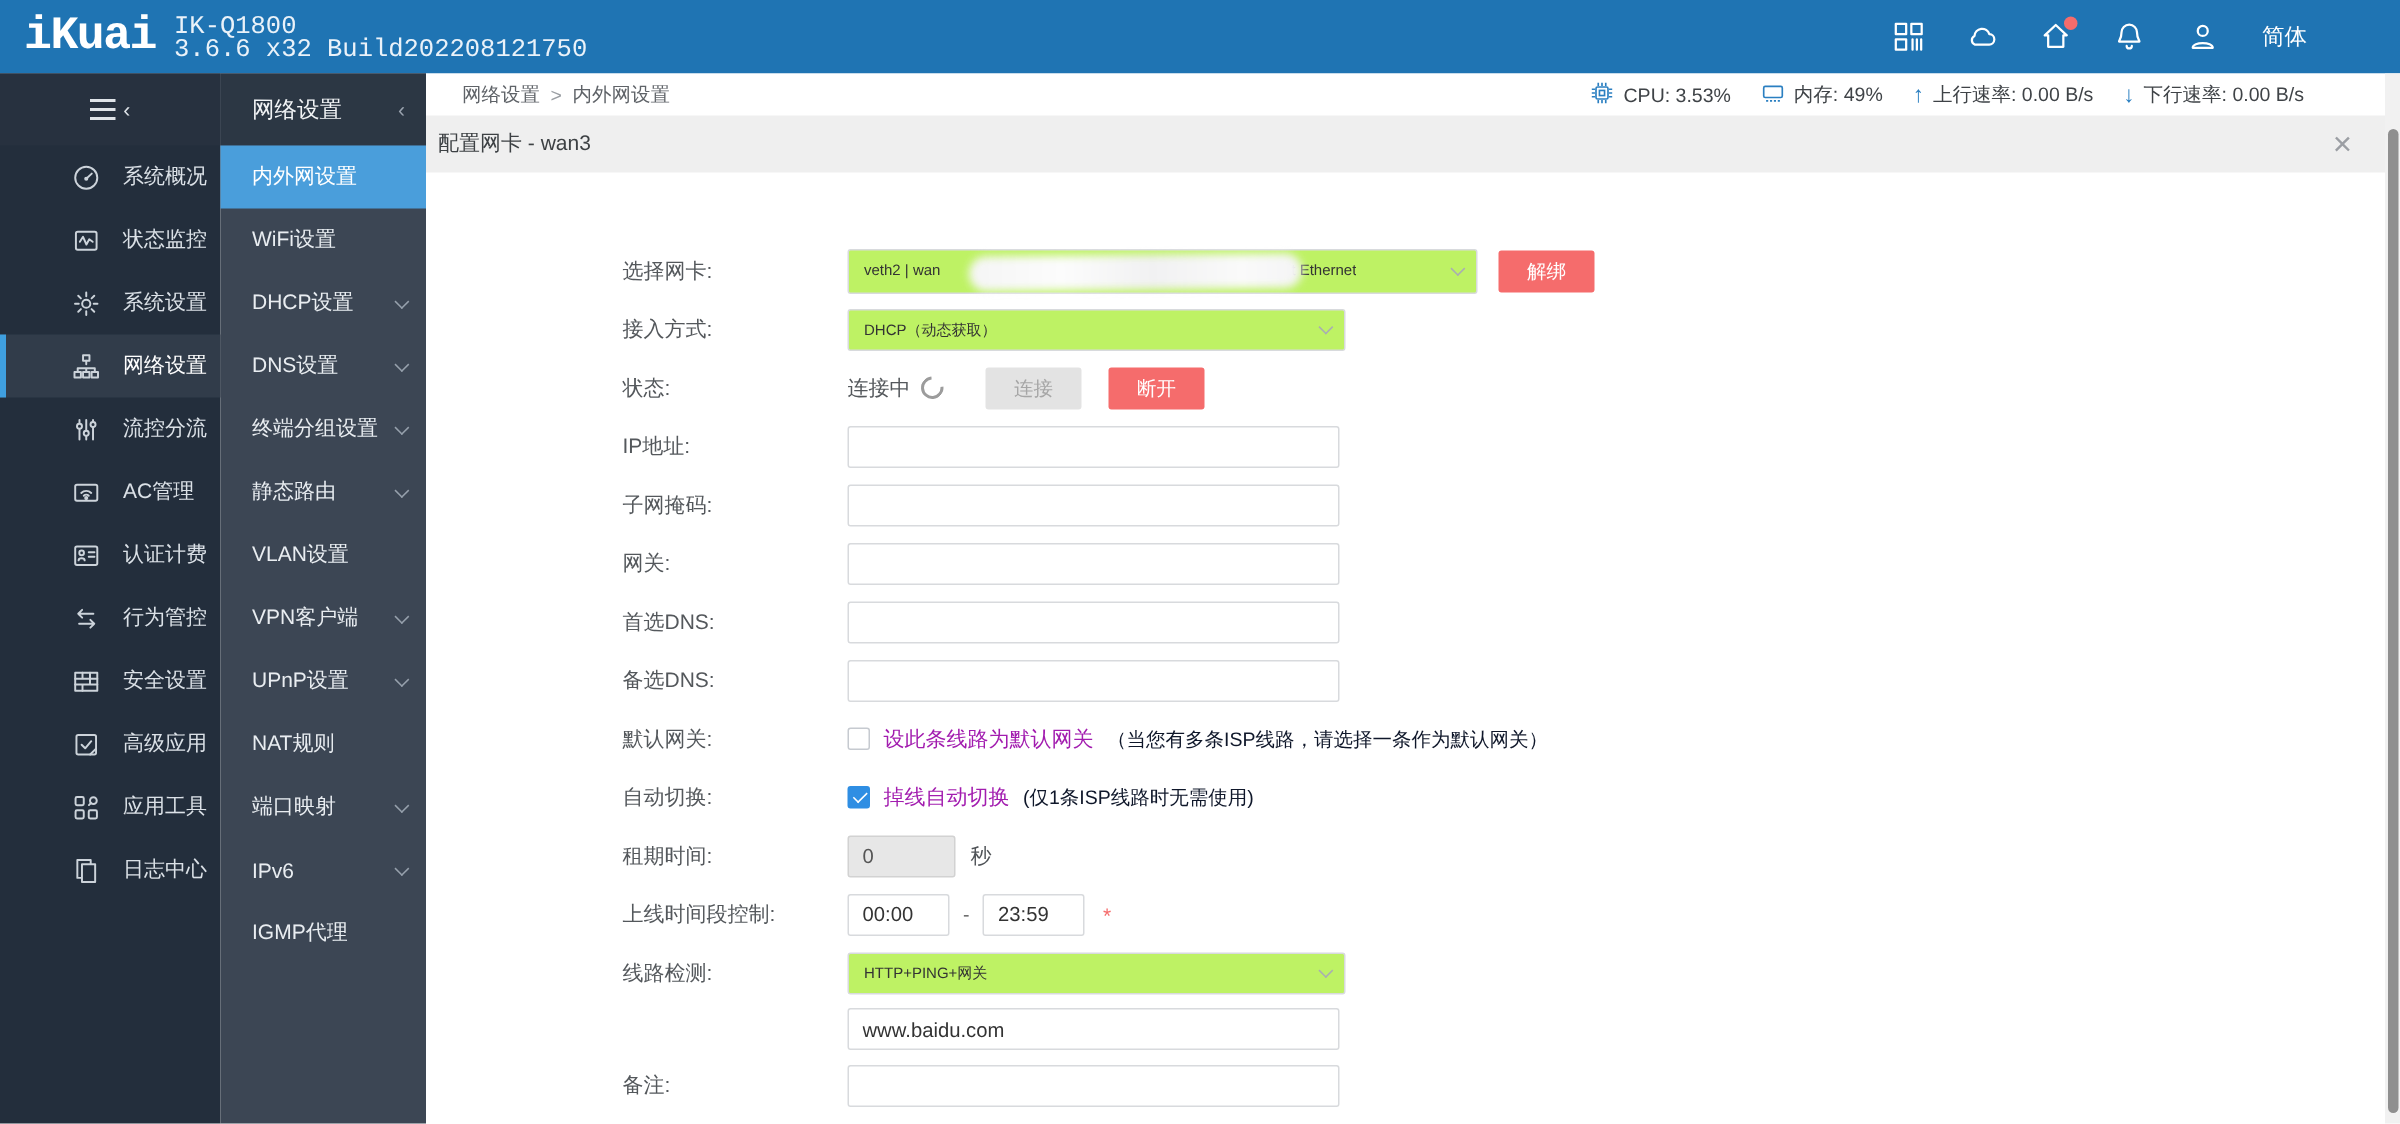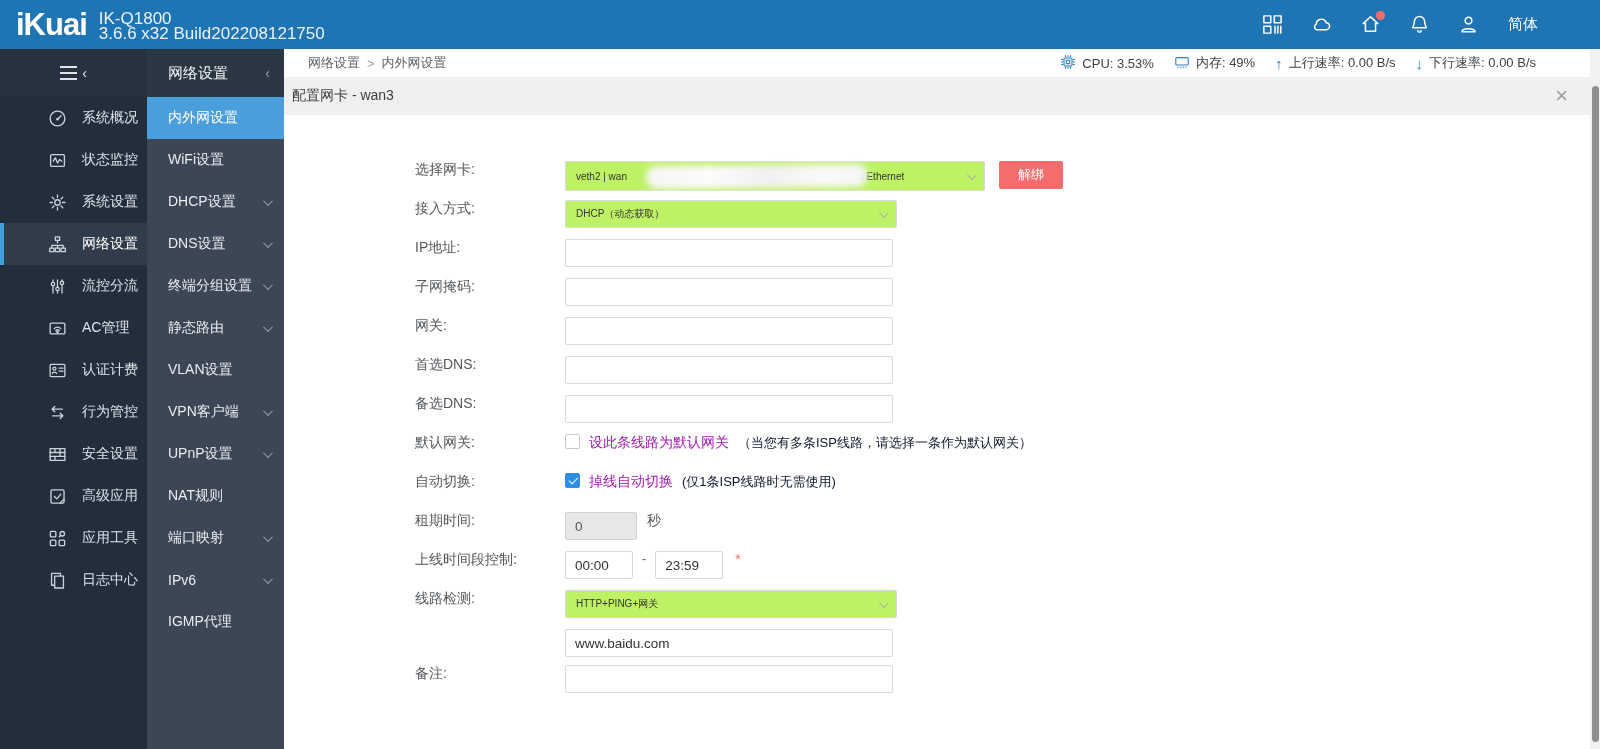--- a/index.html
+++ b/index.html
@@ -2,21 +2,21 @@
 <html><head>
 <meta charset="utf-8">
 <style>
   * { box-sizing: border-box; margin: 0; padding: 0; }
   html,body { width:1600px; height:749px; overflow:hidden; background:#fff;
     font-family:"Liberation Sans","DejaVu Sans",sans-serif; }
 
   
   .topbar { position:absolute; left:0; top:0; width:1600px; height:49px;
     background:#1f74b3; display:flex; align-items:center; justify-content:space-between; }
-  .brand { display:flex; align-items:center; padding-left:16px; }
+  .brand { display:flex; align-items:center; padding-left:16px;font-family:Liberation Mono, monospace; }
   .logo { color:#fff; font-size:31px; font-weight:bold; letter-spacing:-1px; line-height:49px; }
   .ver { color:#eaf2f9; font-size:17px; line-height:15px; margin-left:12px; margin-top:2px; }
   .topbar-right { display:flex; align-items:center; gap:23px; padding-right:62px; }
   .tb-icon { position:relative; width:26px; height:26px; display:inline-flex; align-items:center; justify-content:center; cursor:pointer; }
   .tb-icon svg { width:23px; height:23px; fill:none; stroke:#fff; stroke-width:1.3; stroke-linecap:round; stroke-linejoin:round; }
   .tb-badge { position:absolute; right:-2px; top:-1px; width:9px; height:9px; border-radius:50%; background:#f56c6c; }
   .lang { color:#fff; font-size:15px; cursor:pointer; margin-left:4px; }
 
   
   .sidebar { position:absolute; left:0; top:49px; width:147px; height:700px; background:#232e3c; }
@@ -52,21 +52,21 @@
   .sys-item { display:flex; align-items:center; gap:6px; }
   .sys-icon svg { width:16px; height:16px; fill:none; stroke:#2a7fc1; stroke-width:1.1; }
   .arrow { color:#2a7fc1; font-size:15px; }
 
   .panel-header { height:38px; background:#efefef; margin-right:10px; display:flex; align-items:center;
     justify-content:space-between; padding:0 22px 0 8px; }
   .panel-title { font-size:14px; color:#3d4144; }
   .close { font-size:22px; color:#9b9ea3; cursor:pointer; line-height:1; }
 
   .panel-body { padding-top:46px; }
-  .frow { display:flex; align-items:flex-start; height:39px; }
+  .frow { display:flex; align-items:center; height:39px; }
   .frow.tight { height:36px; }
   .flabel { width:150px; margin-left:131px; font-size:14px; color:#54585c; flex-shrink:0; }
 
   .inp { height:28px; width:328px; border:1px solid #d8dadd; border-radius:2px; padding:0 9px;
     font-size:13.5px; color:#333; outline:none; background:#fff; font-family:inherit; }
   .inp.small { width:72px; background:#e7e7e7; border-color:#d2d2d2; color:#555; }
   .inp.time { width:68px; }
 
   .select { height:28px; width:332px; border:1px solid #d8dadd; border-radius:2px; padding:0 10px;
     font-size:10px; color:#333; display:flex; align-items:center; justify-content:space-between;
@@ -399,20 +399,27 @@
     </div>
 
     <div class="frow">
       <span class="flabel">接入方式:</span>
       <div class="select">
         <span>DHCP（动态获取）</span>
         <i class="chev"></i>
       </div>
     </div>
 
+    <div class="frow">
+      <span class="flabel">状态:</span>
+      <span class="status-text">连接中</span>
+      <span class="spinner"></span>
+      <button class="btn btn-disabled gap28">连接</button>
+      <button class="btn btn-danger gap18">断开</button>
+    </div>
 
     <div class="frow">
       <span class="flabel">IP地址:</span>
       <input class="inp" style="">
     </div>
 
     <div class="frow">
       <span class="flabel">子网掩码:</span>
       <input class="inp" style="">
     </div>

